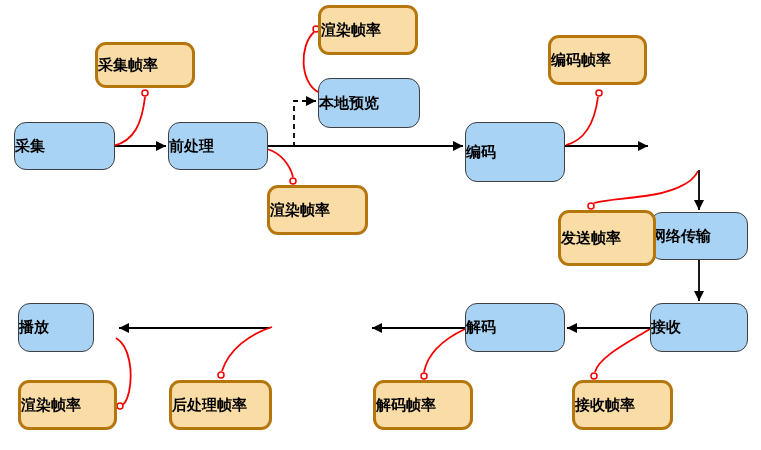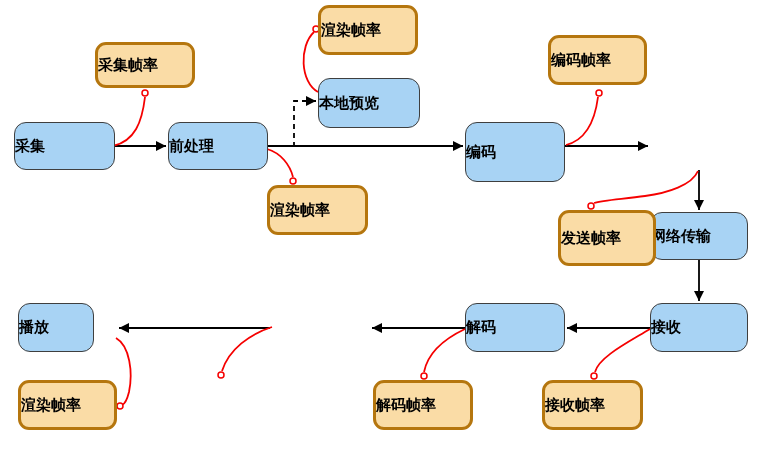--- a/index.html
+++ b/index.html
@@ -132,23 +132,26 @@
   </div>
   <div class="node metric" style="left:548px;top:35px;width:99px;height:50px">
     <span class="node-label">编码帧率</span>
   </div>
   <div class="node metric" style="left:267px;top:185px;width:101px;height:50px">
     <span class="node-label">渲染帧率</span>
   </div>
   <div class="node metric" style="left:558px;top:210px;width:98px;height:56px">
     <span class="node-label">发送帧率</span>
   </div>
-  <div class="node metric" style="left:542px;top:380px;width:101px;height:50px">
+  <div class="node metric" style="left:572px;top:380px;width:101px;height:50px">
     <span class="node-label">接收帧率</span>
   </div>
   <div class="node metric" style="left:373px;top:380px;width:100px;height:50px">
     <span class="node-label">解码帧率</span>
+  </div>
+  <div class="node metric" style="left:169px;top:380px;width:103px;height:50px">
+    <span class="node-label">后处理帧率</span>
   </div>
   <div class="node metric" style="left:18px;top:380px;width:99px;height:50px">
     <span class="node-label">渲染帧率</span>
   </div>
 
 </div>
 
 </body></html>

